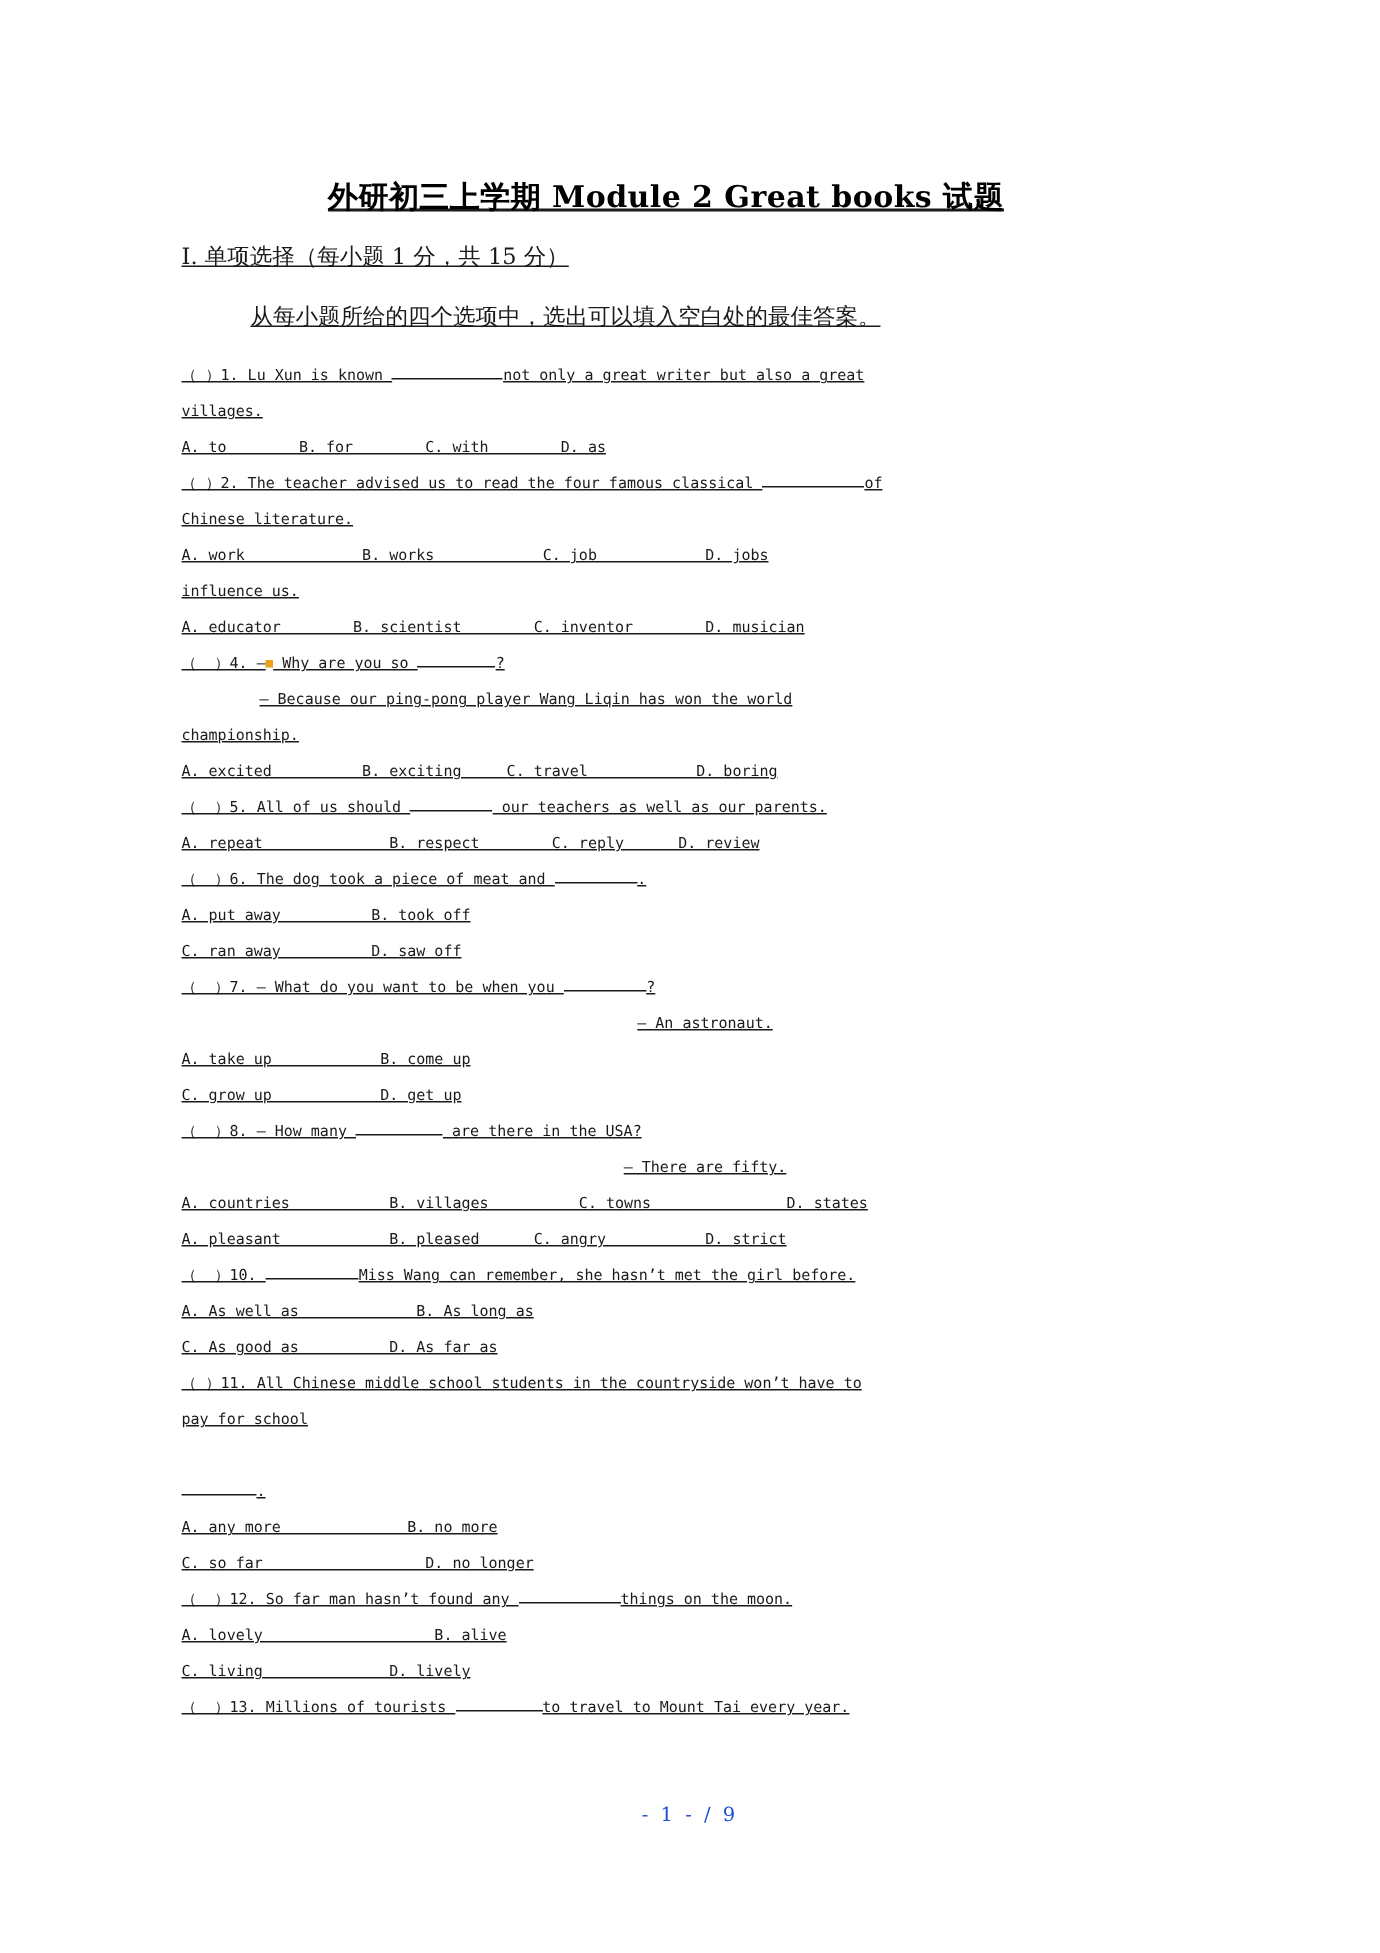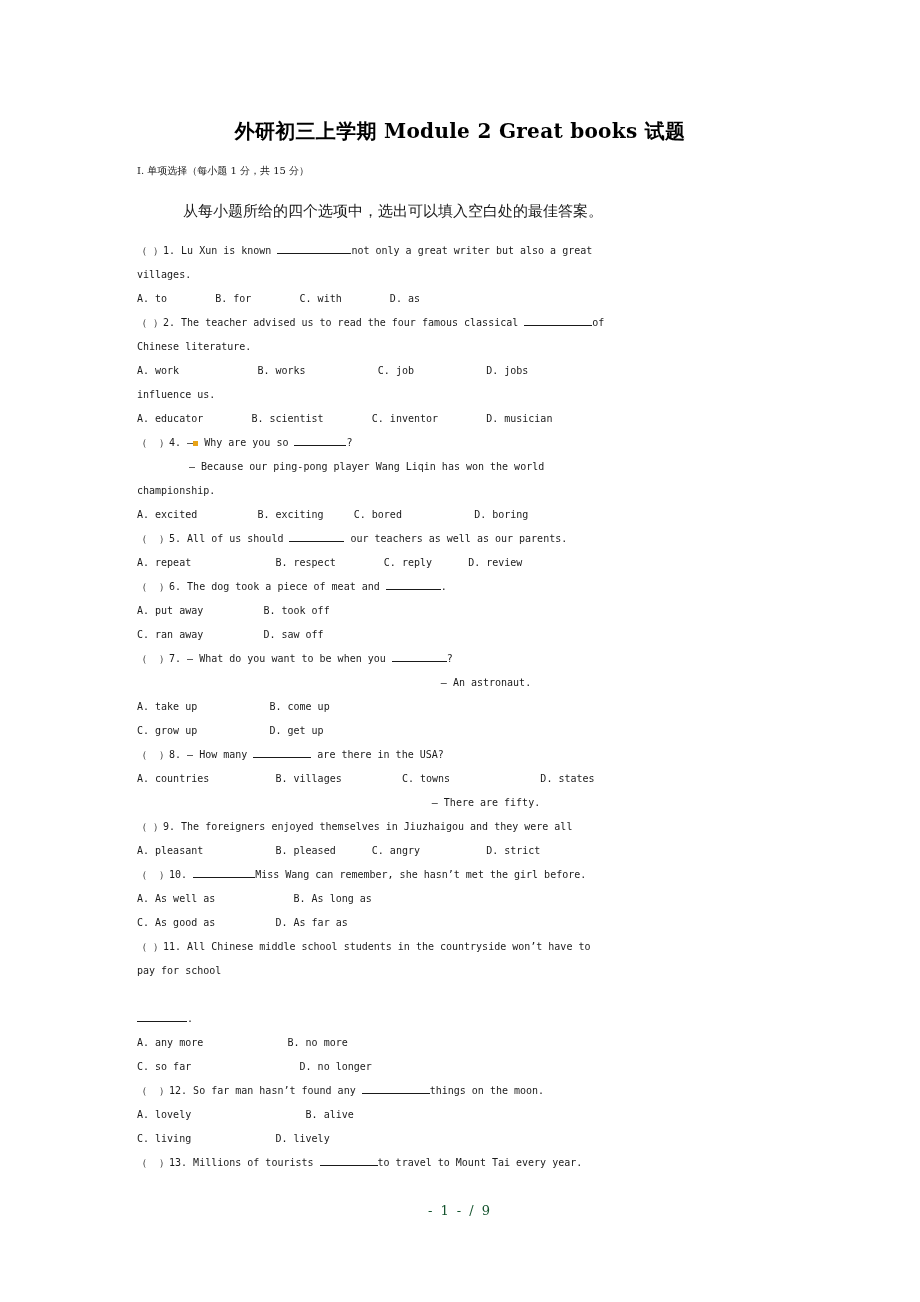--- a/index.html
+++ b/index.html
@@ -17,37 +17,38 @@
   }
   .page {
     position: absolute;
     left: 0; top: 0;
     width: 920px;
     height: 1302px;
     background: #fff;
   }
   .content {
     position: absolute;
-    left: 137px;
+    left: 121px;
     top: 118px;
     width: 646px;
+    text-decoration: underline;
   }
   .doc-title {
     font-family: "DejaVu Serif", "Liberation Serif", serif;
     font-weight: bold;
     font-size: 20px;
     text-align: center;
     color: #000;
     margin: 0 0 14px 0;
     letter-spacing: 0.3px;
     white-space: nowrap;
   }
   .section-head {
     font-family: "DejaVu Serif", "Liberation Serif", serif;
-    font-size: 10px;
+    font-size: 15px;
     line-height: 24px;
     margin: 0;
     white-space: nowrap;
   }
   .section-sub {
     font-family: "DejaVu Serif", "Liberation Serif", serif;
     font-size: 15px;
     line-height: 24px;
     margin: 16px;
     padding-left: 30px;
@@ -95,21 +96,21 @@
     margin: 0 0 0 0;
   }
   .footer {
     position: absolute;
     left: 0;
     top: 1203px;
     width: 920px;
     text-align: center;
     font-family: "DejaVu Serif", "Liberation Serif", serif;
     font-size: 13px;
-    color: #14532d;
+    color: #1d4ed8;
     letter-spacing: 2px;
   }
 </style>
 </head>
 <body>
 
 <div class="page">
   <div class="content">
 
     <h1 class="doc-title">外研初三上学期 Module 2 Great books 试题</h1>
@@ -124,39 +125,38 @@
     <p class="ln just"><span>（    ）2. The teacher advised us to read the four famous classical </span><span class="bl w2"></span><span>of</span></p>
     <p class="ln">Chinese literature.</p>
     <p class="ln">A. work             B. works            C. job            D. jobs</p>
 
     <p class="ln">influence us.</p>
     <p class="ln">A. educator        B. scientist        C. inventor        D. musician</p>
 
     <p class="ln"><span>（  ）4. —</span><span class="mark"></span><span> Why are you so </span><span class="bl w4"></span><span>?</span></p>
     <p class="ln just indent">— Because our ping-pong player Wang Liqin has won the world</p>
     <p class="ln">championship.</p>
-    <p class="ln">A. excited          B. exciting     C. bored            D. boring</p>
+    <p class="ln">A. excited          B. exciting     C. travel            D. boring</p>
 
     <p class="ln"><span>（  ）5. All of us should </span><span class="bl w5"></span><span> our teachers as well as our parents.</span></p>
     <p class="ln">A. repeat              B. respect        C. reply      D. review</p>
 
     <p class="ln"><span>（  ）6. The dog took a piece of meat and </span><span class="bl w5"></span><span>.</span></p>
     <p class="ln">A. put away          B. took off</p>
     <p class="ln">C. ran away          D. saw off</p>
 
     <p class="ln"><span>（  ）7. — What do you want to be when you </span><span class="bl w5"></span><span>?</span></p>
     <p class="ln indent">— An astronaut.</p>
     <p class="ln">A. take up            B. come up</p>
     <p class="ln">C. grow up            D. get up</p>
 
     <p class="ln"><span>（  ）8. — How many </span><span class="bl w6"></span><span> are there in the USA?</span></p>
+    <p class="ln indent">— There are fifty.</p>
     <p class="ln">A. countries           B. villages          C. towns               D. states</p>
-    <p class="ln indent">— There are fifty.</p>
 
-    <p class="ln just">（    ）9. The foreigners enjoyed themselves in Jiuzhaigou and they were all</p>
     <p class="ln">A. pleasant            B. pleased      C. angry           D. strict</p>
 
     <p class="ln"><span>（  ）10. </span><span class="bl w7"></span><span>Miss Wang can remember, she hasn’t met the girl before.</span></p>
     <p class="ln">A. As well as             B. As long as</p>
     <p class="ln">C. As good as          D. As far as</p>
 
     <p class="ln just">（  ）11. All Chinese middle school students in the countryside won’t have to</p>
     <p class="ln">pay for school</p>
     <p class="ln blank"></p>
     <p class="ln"><span class="bl w8"></span><span>.</span></p>

